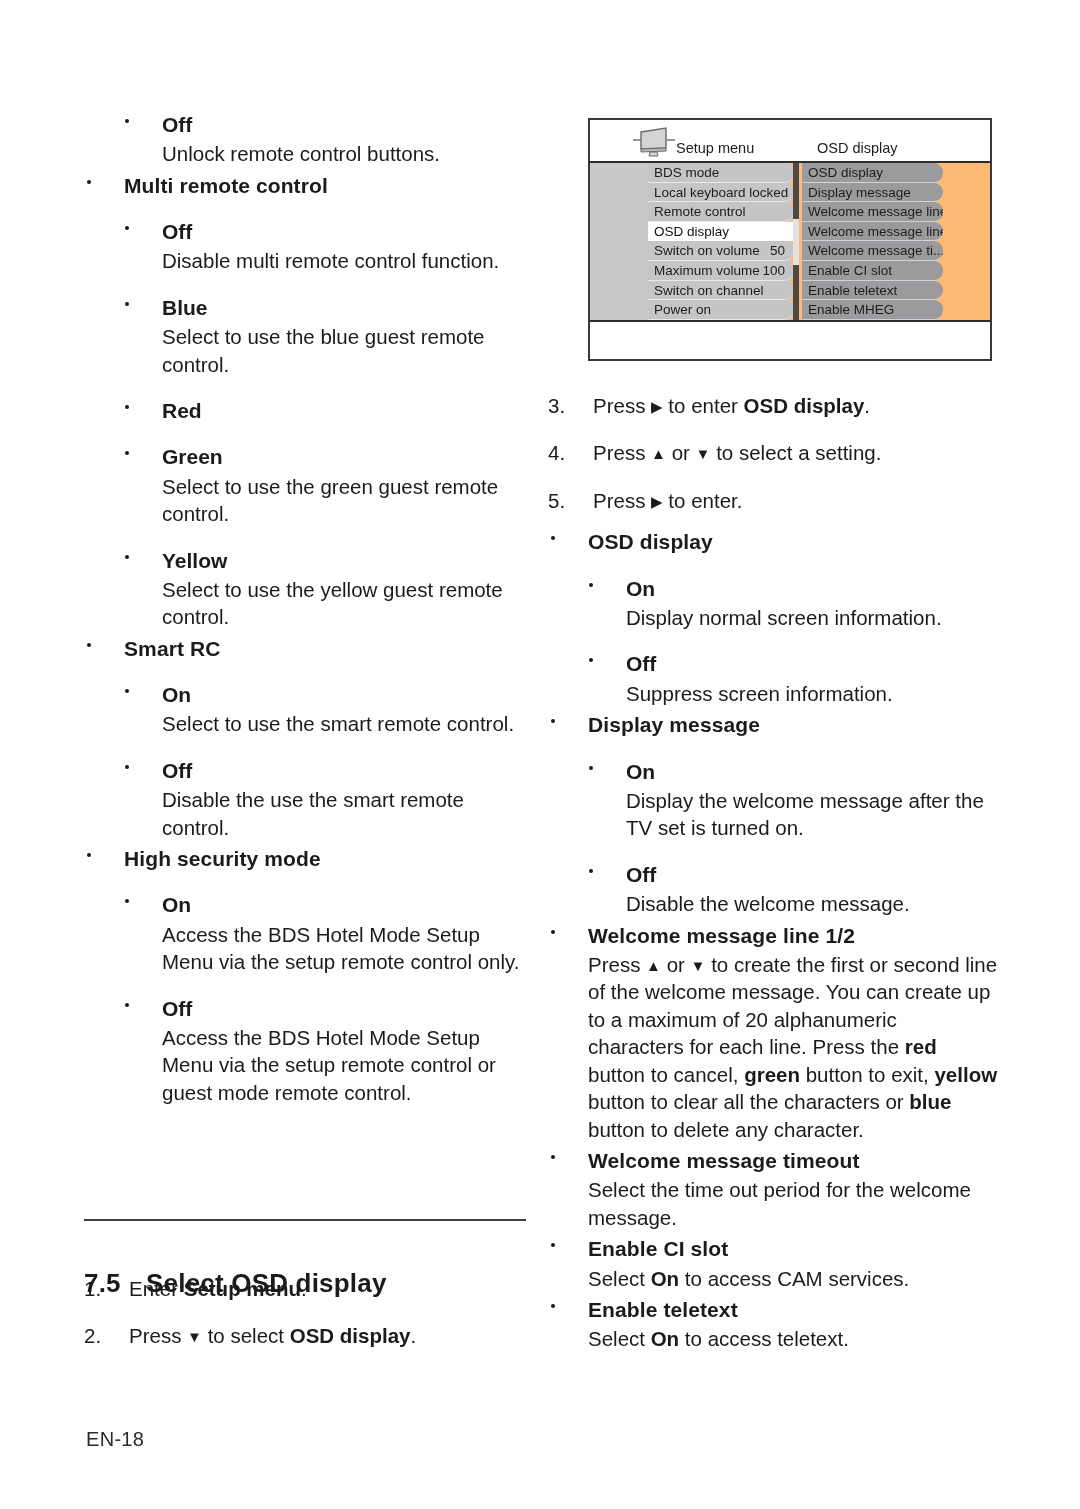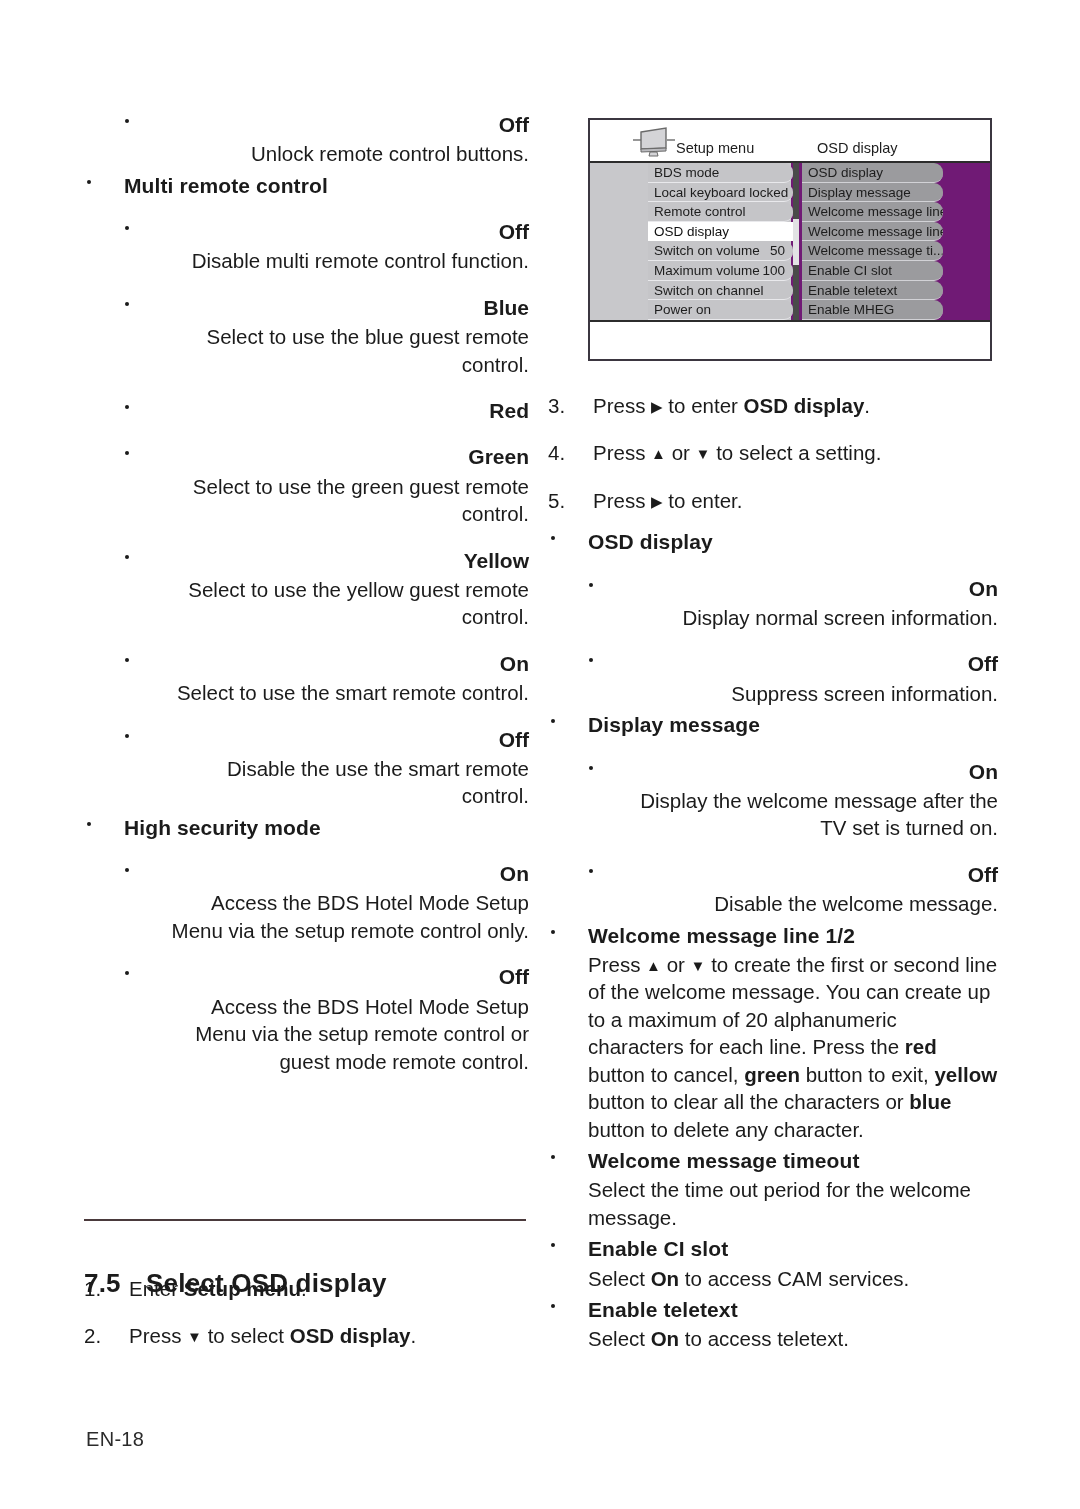--- a/index.html
+++ b/index.html
@@ -59,21 +59,20 @@
     line-height: 1.30;
     letter-spacing: .1px;
   }
 
   
   .lvl2 {
     position: relative;
     padding-left: 40px;
     margin-top: 19px;
     margin-left: 38px;
-    text-align: right;
   }
   .lvl2 > .bullet {
     position: absolute;
     left: 3px;
     top: 0.50em;
     width: 4px; height: 4px;
     background: #1b1b1b;
     border-radius: 50%;
   }
   .lvl2 > .head {
@@ -189,21 +188,21 @@
     color: #1d1d1d;
     white-space: nowrap;
   }
 
   .tv-body {
     position: absolute;
     left: 0;
     top: 43px;
     width: 100%;
     height: 157px;
-    background: #701a75;
+    background: #fdba74;
   }
   
   .tv-left-bg {
     position: absolute;
     left: 0; top: 0;
     width: 201px; height: 100%;
     background: #c8c8cb;
   }
   .tv-list {
     position: absolute;
@@ -305,20 +304,24 @@
       </div>
       <div class="lvl2">
         <span class="bullet"></span>
         <div class="head">Green</div>
         <div class="body-text">Select to use the green guest remote control.</div>
       </div>
       <div class="lvl2">
         <span class="bullet"></span>
         <div class="head">Yellow</div>
         <div class="body-text">Select to use the yellow guest remote control.</div>
+      </div>
+      <div class="lvl1">
+        <span class="bullet"></span>
+        <div class="head">Smart RC</div>
       </div>
       <div class="lvl2">
         <span class="bullet"></span>
         <div class="head">On</div>
         <div class="body-text">Select to use the smart remote control.</div>
       </div>
       <div class="lvl2">
         <span class="bullet"></span>
         <div class="head">Off</div>
         <div class="body-text">Disable the use the smart remote control.</div>

